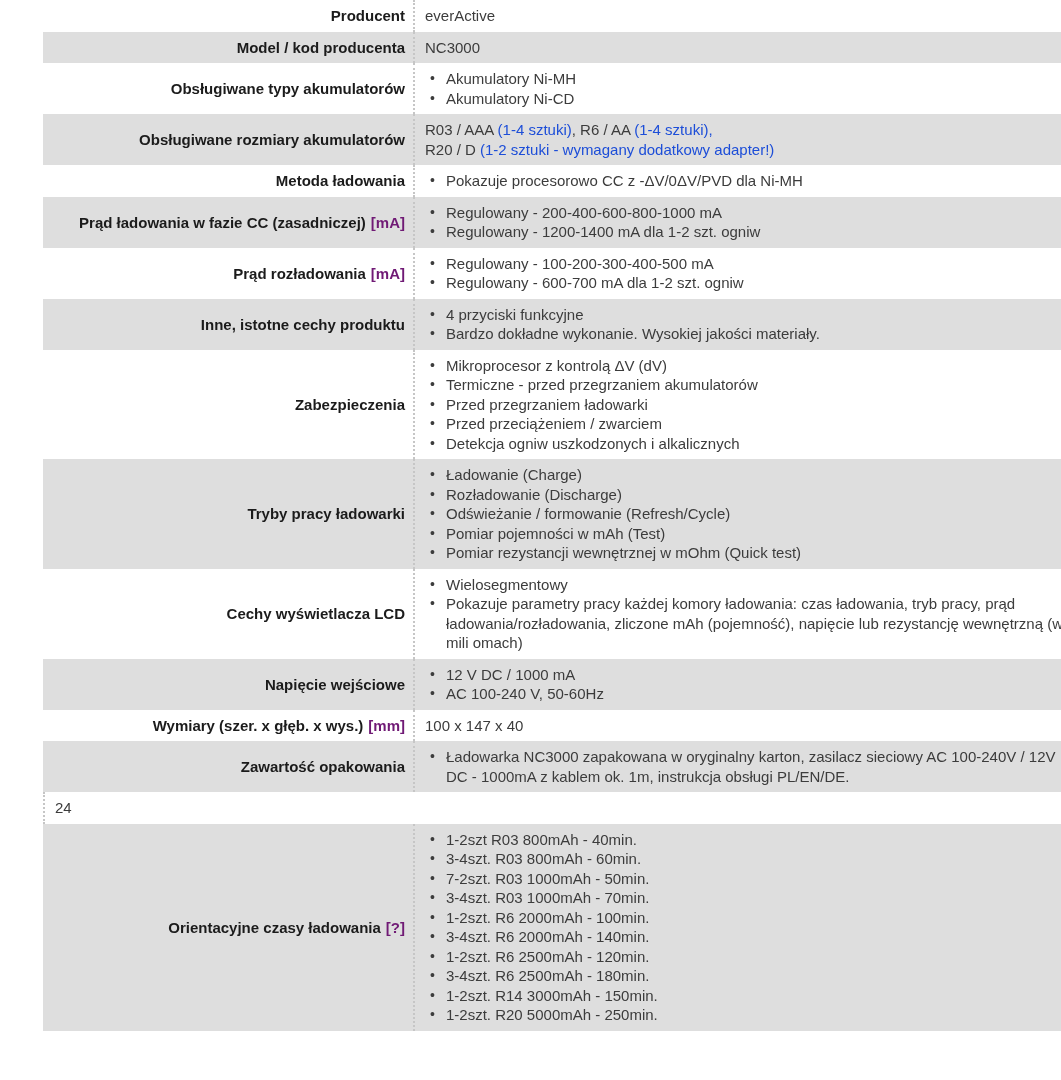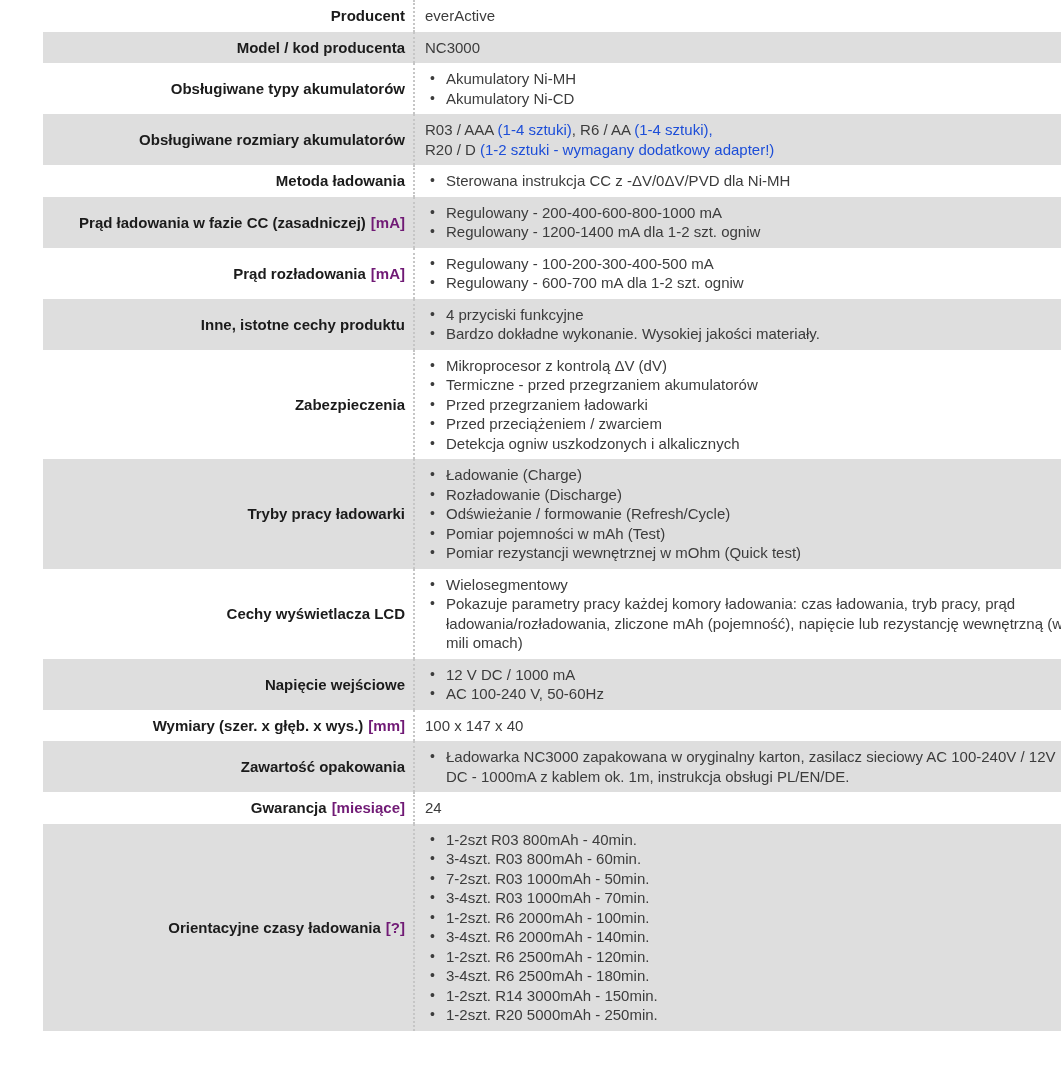--- a/index.html
+++ b/index.html
@@ -117,21 +117,21 @@
         <div class="line"><span class="line-text"><span>R20 / D </span><span class="muted">(1-2 sztuki - wymagany dodatkowy adapter!)</span></span></div>
       </div>
     </div>
     <div class="row">
       <div class="label-cell">
         <span>Metoda ładowania</span>
       </div>
       <div class="value-cell">
         <div class="line bulleted">
           <span class="bullet">•</span>
-          <span class="line-text"><span>Sterowana instrukcja CC z -ΔV/0ΔV/PVD dla Ni-MH</span></span>
+          <span class="line-text"><span>Pokazuje procesorowo CC z -ΔV/0ΔV/PVD dla Ni-MH</span></span>
         </div>
       </div>
     </div>
     <div class="row alt">
       <div class="label-cell">
         <span>Prąd ładowania w fazie CC (zasadniczej)</span>
         <span class="unit">[mA]</span>
       </div>
       <div class="value-cell">
         <div class="line bulleted">
@@ -273,24 +273,20 @@
         <span>Zawartość opakowania</span>
       </div>
       <div class="value-cell">
         <div class="line bulleted">
           <span class="bullet">•</span>
           <span class="line-text"><span>Ładowarka NC3000 zapakowana w oryginalny karton, zasilacz sieciowy AC 100-240V / 12V DC - 1000mA z kablem ok. 1m, instrukcja obsługi PL/EN/DE.</span></span>
         </div>
       </div>
     </div>
     <div class="row">
-      <div class="label-cell">
-        <span>Gwarancja</span>
-        <span class="unit">[miesiące]</span>
-      </div>
       <div class="value-cell">
         <div class="line"><span class="line-text"><span>24</span></span></div>
       </div>
     </div>
     <div class="row alt">
       <div class="label-cell">
         <span>Orientacyjne czasy ładowania</span>
         <span class="unit">[?]</span>
       </div>
       <div class="value-cell">

